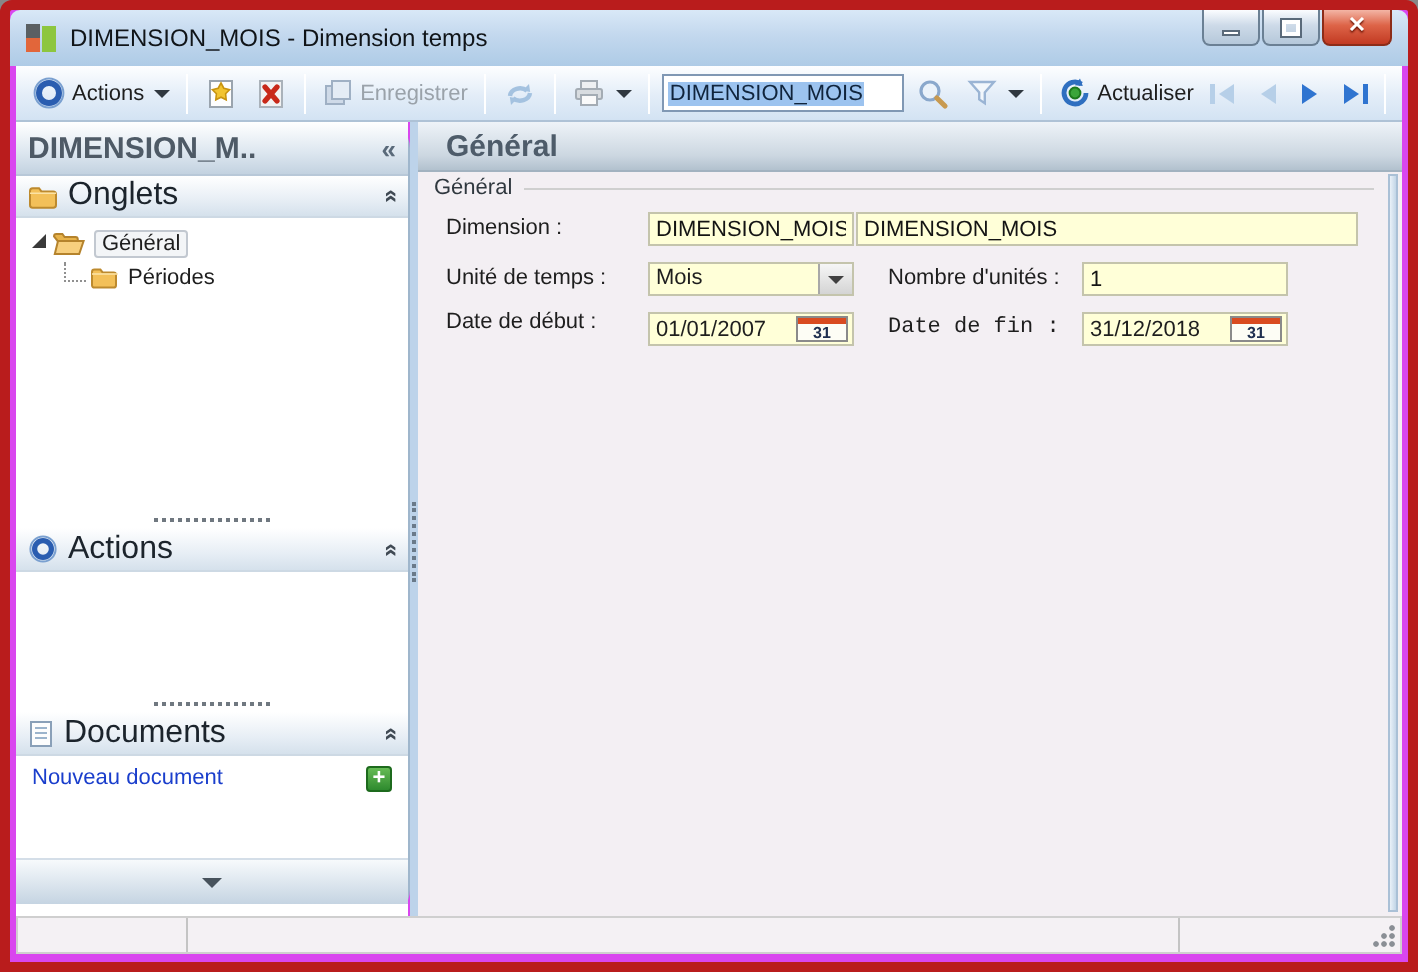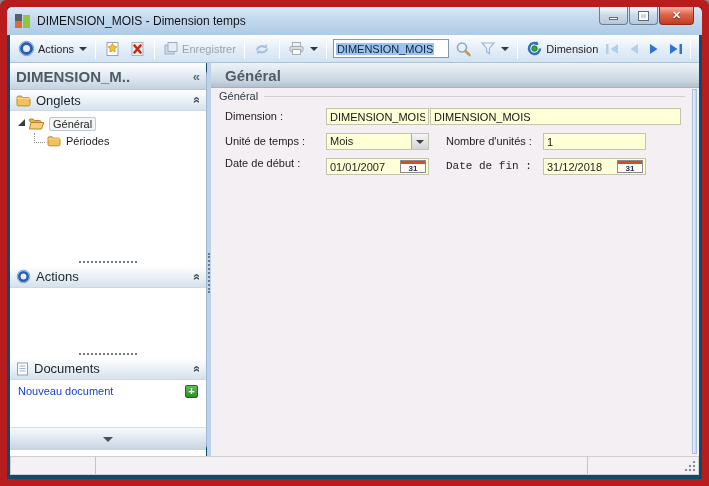--- a/index.html
+++ b/index.html
@@ -1,20 +1,20 @@
 <!DOCTYPE html>
 <html><head>
 <meta charset="utf-8">
 <style>
   * { box-sizing: border-box; margin: 0; padding: 0; }
   html,body { width:709px; height:486px; background:#888; }
   body { font-family:"Liberation Sans", sans-serif; font-size:11px; color:#1e1e1e; }
 
   .window { position:relative; width:709px; height:486px;
-    background:#0c4a6e; border:7px solid #b91c1c; border-radius:6px 6px 0 0; overflow:hidden; }
+    background:#d946ef; border:5px solid #b91c1c; border-radius:6px 6px 0 0; overflow:hidden; }
 
   
   .titlebar { position:absolute; top:0; left:0; right:0; height:28px;
     background:linear-gradient(#d9e8f7 0%, #c3d8ee 45%, #aecbe6 100%);
     border-radius:5px 5px 0 0; display:flex; align-items:center; padding:0 6px; }
   .app-icon { width:16px; height:16px; position:relative; margin:0 6px 0 2px; }
   .app-icon .sq1 { position:absolute; left:0; top:1px; width:7px; height:7px; background:#5a5f63; }
   .app-icon .sq2 { position:absolute; left:0; top:8px; width:7px; height:7px; background:#e2663a; }
   .app-icon .sq3 { position:absolute; left:8px; top:2px; width:7px; height:13px; background:#8dc63f; }
   .title-text { font-size:12px; color:#101418; }
@@ -50,21 +50,21 @@
   .main { flex:1; background:#f3eff3; position:relative; overflow:hidden; }
 
   
   .sb-header { height:27px; background:linear-gradient(#ffffff, #dce6ef 60%, #c3d2e0);
     display:flex; align-items:center; justify-content:space-between; padding:0 6px;
     border-bottom:1px solid #b8c8d8; }
   .sb-header .t { font-size:15px; font-weight:bold; color:#4e5a66; white-space:nowrap; overflow:hidden; }
   .chev-left { font-size:13px; font-weight:bold; color:#5a6a7a; cursor:pointer; }
   .sec-header { height:21px; background:linear-gradient(#ffffff, #e7eef5 60%, #d5e1ec);
     border-bottom:1px solid #cdd9e4; display:flex; align-items:center; padding:0 6px; gap:5px; cursor:pointer; }
-  .sec-header .t { flex:1; font-size:13px; color:#1c242c; }
+  .sec-header .t { flex:1; font-size:16px; color:#1c242c; }
   .chev-up2 { display:inline-block; transform:rotate(-90deg); font-size:12px; font-weight:bold; color:#404a54; }
   .tree { height:146px; padding:4px 2px; background:#fff; }
   .tree-row { display:flex; align-items:center; height:17px; cursor:pointer; }
   .expander { width:0; height:0; border-left:7px solid transparent; border-bottom:7px solid #3a3a3a; margin:0 3px 2px 6px; }
   .node-label { padding:0 3px; border:1px solid #c2c8d0; background:#f3f5f7; border-radius:2px; }
   .tree-child { display:flex; align-items:center; height:17px; margin-left:22px; cursor:pointer; }
   .connector { width:11px; height:10px; border-left:1px dotted #909090; border-bottom:1px dotted #909090; margin:-6px 2px 0 0; }
   .sb-white { background:#fff; }
   .h-handle { height:9px; display:flex; align-items:center; justify-content:center; background:#fff; cursor:row-resize; }
   .h-handle .dots { width:58px; border-top:2px dotted #707880; }
@@ -226,21 +226,21 @@
     </div>
     <div class="tb-sep"></div>
     <div class="tb-btn">
       <span>
         <svg width="17" height="17">
             <path d="M14 8.5a5.5 5.5 0 1 1-2.3-4.5" fill="none" stroke="#2f6fc0" stroke-width="2.4"></path>
             <path d="M11 1.2l1.4 3.8-4-.4z" fill="#2f6fc0"></path>
             <circle cx="8.5" cy="8.5" r="2.7" fill="#3aa53a" stroke="#1d7a1d"></circle>
           </svg>
       </span>
-      <span class="tb-text">Dimension</span>
+      <span class="tb-text">Actualiser</span>
     </div>
     <div class="nav-btn">
       <svg width="15" height="12">
           <rect x="1" y="1" width="2.5" height="10" fill="#b6cfe8"></rect>
           <path d="M13 1L5.5 6 13 11z" fill="#b6cfe8"></path>
         </svg>
     </div>
     <div class="nav-btn">
       <svg width="13" height="12">
           <path d="M11 1L3.5 6 11 11z" fill="#b6cfe8"></path>

